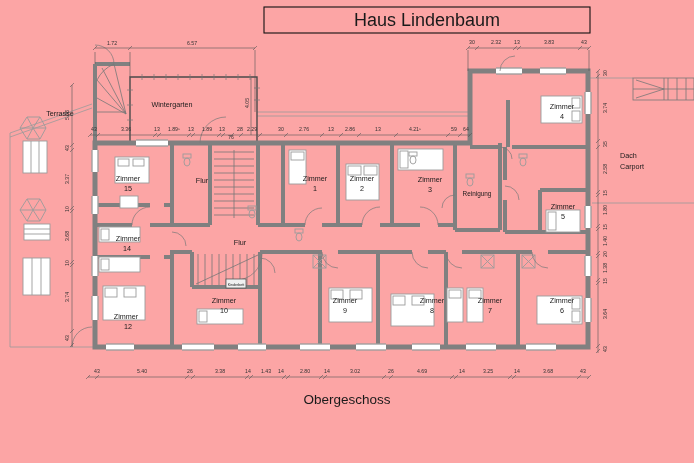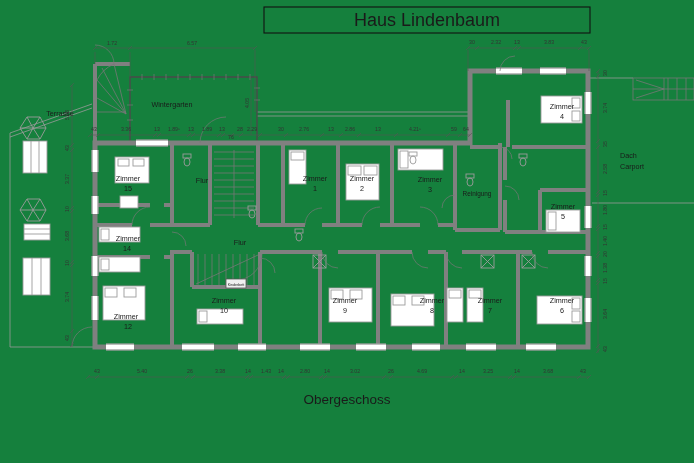--- a/index.html
+++ b/index.html
@@ -1,16 +1,16 @@
 <!DOCTYPE html>
 <html><head>
 <meta charset="utf-8">
 <style>
   html,body{margin:0;padding:0;background:#fff;}
-  #stage{position:relative;width:694px;height:463px;background:#15803d;overflow:hidden;}
+  #stage{position:relative;width:694px;height:463px;background:#fca5a5;overflow:hidden;}
   svg{position:absolute;left:0;top:0;}
   text{font-family:"Liberation Sans","DejaVu Sans",sans-serif;fill:#1a1a1a;}
   .ctr{text-anchor:middle;}
   .title{font-size:18px;}
   .sub{font-size:13.5px;}
   .room{font-size:7.2px;}
   .small{font-size:6.4px;}
   .tiny{font-size:3.6px;}
   .dimt{font-size:5.2px;fill:#333;text-anchor:middle;}
   .w5{stroke:#808080;stroke-width:5;fill:none;}

